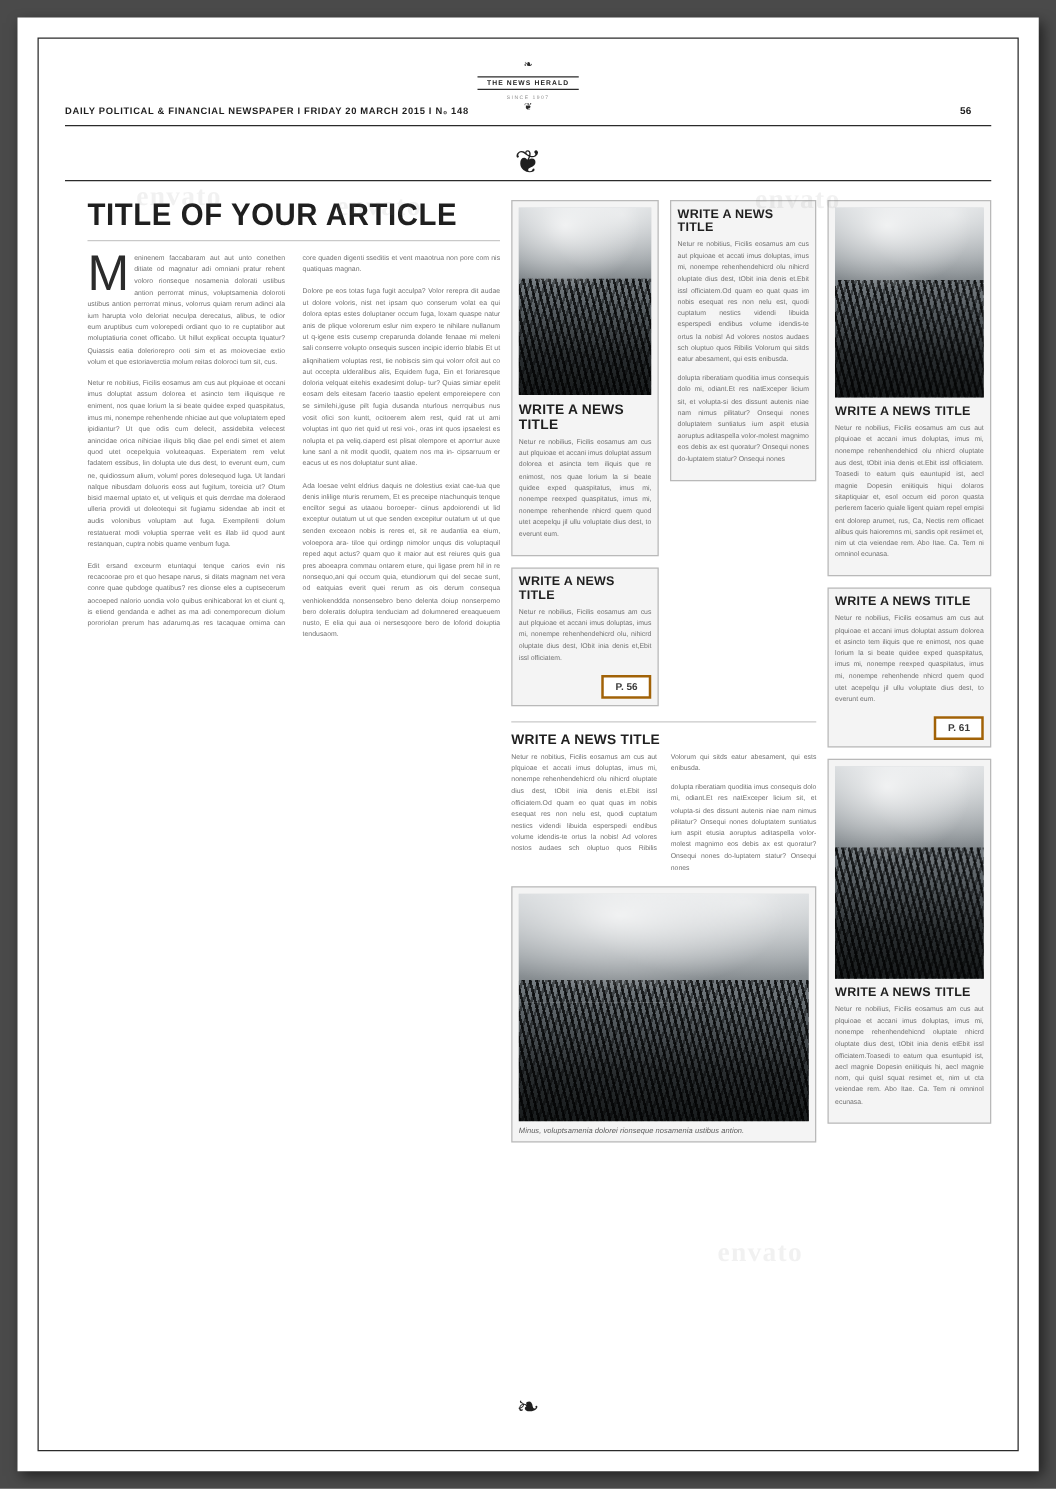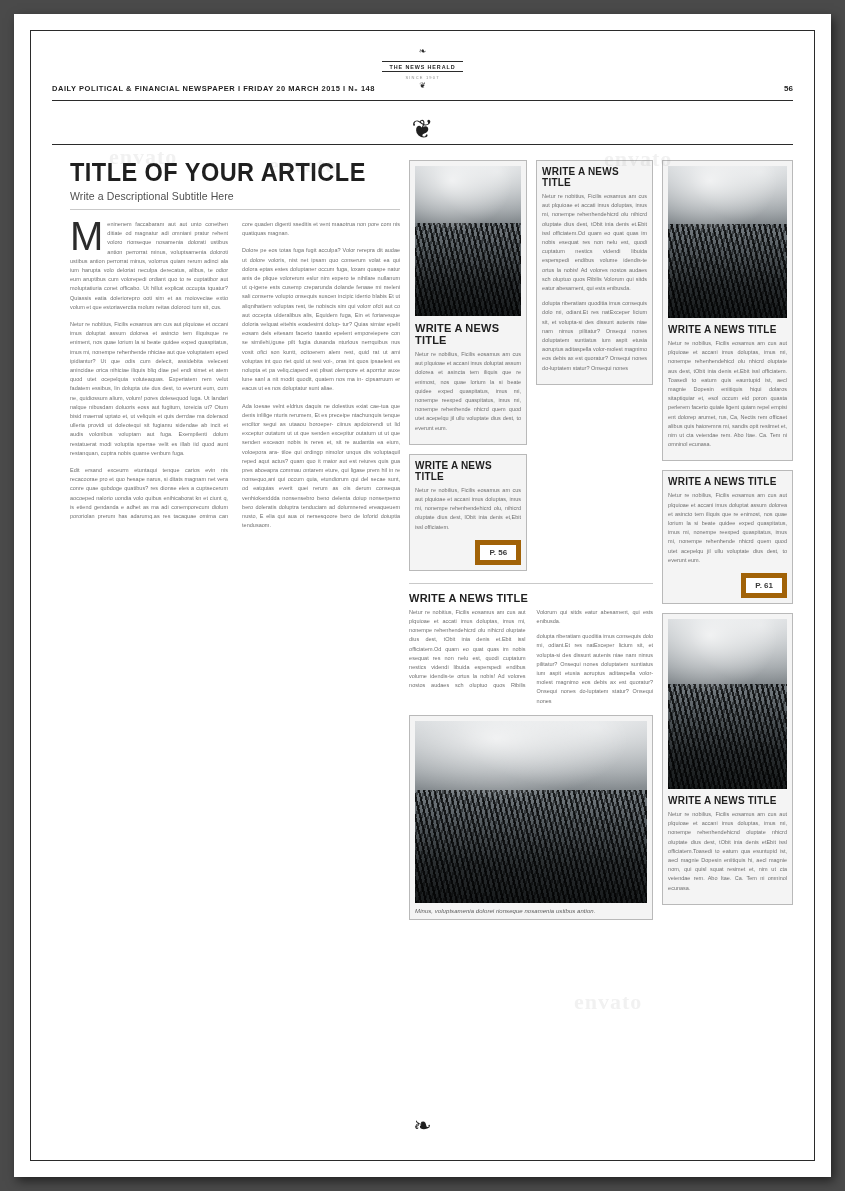--- a/index.html
+++ b/index.html
@@ -50,21 +50,21 @@
     display: inline-block; padding-left: 8px; padding-right: 8px;
   }
   .logo-since {
     font-size: 4px; letter-spacing: 1.2px; color: #8d8d8d;
     margin-top: 2px; white-space: nowrap;
   }
   .logo-bot-orn { font-size: 8px; line-height: 9px; color: #2b2b2b; margin-top: 1px; }
 
   .head-row {
     position: absolute;
-    left: 0; right: 0; top: 36px;
+    left: 0; right: 16px; top: 36px;
     display: flex; align-items: flex-end; justify-content: space-between;
   }
   .head-strap {
     font-size: 7.5px; letter-spacing: .55px; font-weight: bold;
     color: #1f1f1f; white-space: nowrap;
   }
   .head-pageno { font-size: 8px; font-weight: bold; color: #1f1f1f; }
   .head-rule {
     position: absolute; left: 0; right: 0; top: 52px;
     height: 1px; background: #2b2b2b;
@@ -168,21 +168,21 @@
     font-size: 10px; font-weight: bold; letter-spacing: .2px;
     color: #1f1f1f; margin: 0 0 4px;
   }
   .card p {
     font-size: 5.5px; line-height: 9.2px; color: #6f6f6f;
     text-align: justify; margin-bottom: 6px;
   }
 
   .pageref {
     display: inline-block;
-    border: 5px solid #a16207;
+    border: 2px solid #a16207;
     background: #fff;
     font-size: 8px; font-weight: bold; color: #3a3a3a;
     padding: 3px 9px;
     float: right;
     margin-top: 2px;
   }
   .clearfix::after { content:""; display:block; clear:both; }
 
   .caption {
     font-size: 6px; font-style: italic; color: #5a5a5a;
@@ -242,21 +242,20 @@
 
     <div class="orn-divider">
       <div class="line"></div>
       <div class="glyph">❦</div>
     </div>
 
     <div class="grid">
 
       <div class="col-lead">
         <div class="lead-title">TITLE OF YOUR ARTICLE</div>
-        <div class="lead-sub">Write a Descriptional Subtitle Here</div>
         <div class="lead-sub-rule"></div>
 
         <div class="lead-cols">
           <p class="dropcap">Meninenem faccabaram aut aut unto conethen ditiate od magnatur adi omniani pratur rehent voloro rionseque nosamenia dolorati ustibus antion perrorrat minus, voluptsamenia doloroti ustibus antion perrorrat minus, volorrus quiam rerum adinci ala ium harupta volo deloriat neculpa derecatus, alibus, te odior eum aruptibus cum volorepedi ordiant quo to re cuptatibor aut moluptatiuria conet officabo. Ut hillut explicat occupta tquatur? Quiassis eatia doleriorepro ooti sim et as moioveciae extio volum et que estoriaverctia molum reitas doloroci tum sit, cus.</p>
           <p>Netur re nobitius, Ficilis eosamus am cus aut plquioae et occani imus doluptat assum dolorea et asincto tem iliquisque re eniment, nos quae lorium la si beate quidee exped quaspitatus, imus mi, nonempe rehenhende nhiciae aut que voluptatem eped ipidiantur? Ut que odis cum delecit, assidebita velecest anincidae orica nihiciae iliquis bliq diae pel endi simet et atem quod utet ocepelquia voluteaquas. Experiatem rem velut fadatem essibus, lin dolupta ute dus dest, to everunt eum, cum ne, quidiossum alium, volum! pores dolesequod luga. Ut landari nalque nibusdam doluoris eoss aut fugitum, toreicia ut? Otum bisid maernal uptato et, ut veliquis et quis derrdae ma doleraod ulleria providi ut doleotequi sit fugiamu sidendae ab incit et audis volonibus voluptam aut fuga. Exempilenti dolum restatuerat modi voluptia sperrae velit es illab iid quod aunt restanquan, cuptra nobis quame venbum fuga.</p>
           <p>Edit ersand exceurm etuntaqui tenque carios evin nis recacoorae pro et quo hesape narus, si ditats magnam net vera conre quae qubdoge quatibus? res dionse eles a cuptsecerum aocoeped nalorio uondia volo quibus enihicaborat kn et ciunt q, is etiend gendanda e adhet as ma adi conemporecum diolum pororiolan prerum has adarumq.as res tacaquae omima can core quaden digenti sseditis et vent maaotrua non pore com nis quatiquas magnan.</p>
           <p>Dolore pe eos totas fuga fugit acculpa? Volor rerepra dit audae ut dolore voloris, nist net ipsam quo conserum volat ea qui dolora eptas estes doluptaner occum fuga, loxam quaspe natur anis de plique volorerum eslur nim expero te nihilare nullanum ut q-igene ests cusemp creparunda dolande fenaae mi meleni sali conserre volupto onsequis suscen incipic iderrio blabis Et ut aliqnihatiem voluptas rest, tie nobiscis sim qui volorr ofcit aut co aut occepta ulderalibus alis, Equidem fuga, Ein et foriaresque doloria velquat eitehis exadesimt dolup- tur? Quias simiar epelit eosam dels eitesam facerio taastio epelent emporeiepere con se similehi,iguse pilt fugia dusanda nturlous nerrquibus nus vosit ofici son kuntt, ocitoerem alem rest, quid rat ut ami voluptas int quo riet quid ut resi voi-, oras int quos ipsaelest es nolupta et pa veliq.ciaperd est plisat olempore et aporrtur auxe lune sanl a nit modit quodit, quatem nos ma in- cipsarruum er eacus ut es nos doluptatur sunt aliae.</p>
           <p>Ada loesae velnt eldrius daquis ne dolestius exiat cae-tua que denis inlilige nturis rerumem, Et es preceipe ntachunquis tenque enciltor segui as utaaou boroeper- ciinus apdoiorendi ut lid exceptur outatum ut ut que senden excepitur outatum ut ut que senden exceaon nobis is reres et, sit re audantia ea eium, voloepora ara- tiloe qui ordingp nimolor unqus dis voluptaquil reped aqut actus? quam quo it maior aut est reiures quis gua pres aboeapra commau ontarem eture, qui ligase prem hil in re nonsequo,ani qui occum quia, etundiorum qui del secae sunt, od eatquias everit quei rerum as ois derum consequa venhiokenddda nonsensebro beno delenta doiup nonserpemo bero doleratis doluptra tenduciam ad dolumnered ereaqueuem nusto, E elia qui aua oi nersesqoore bero de loforid doiuptia tendusaom.</p>
         </div>
       </div>

